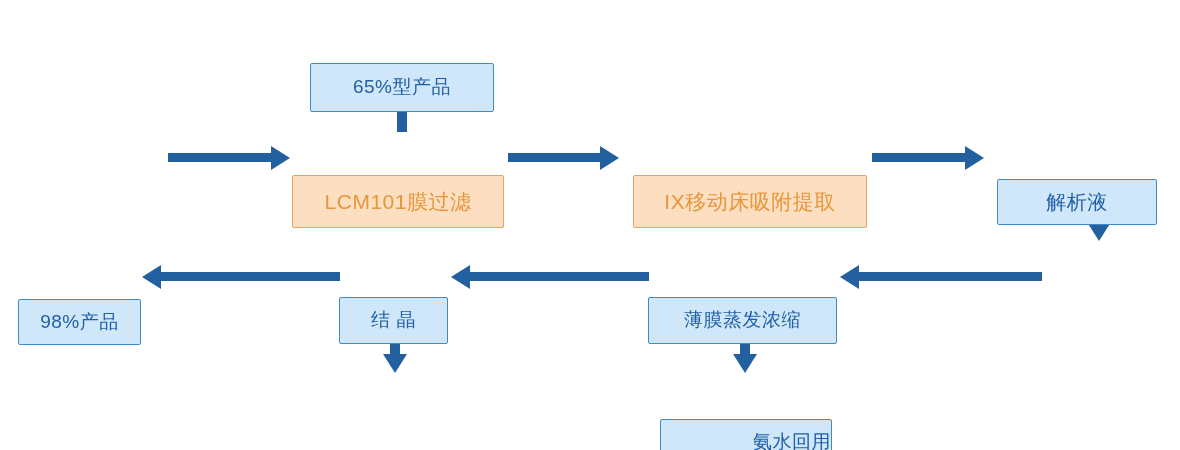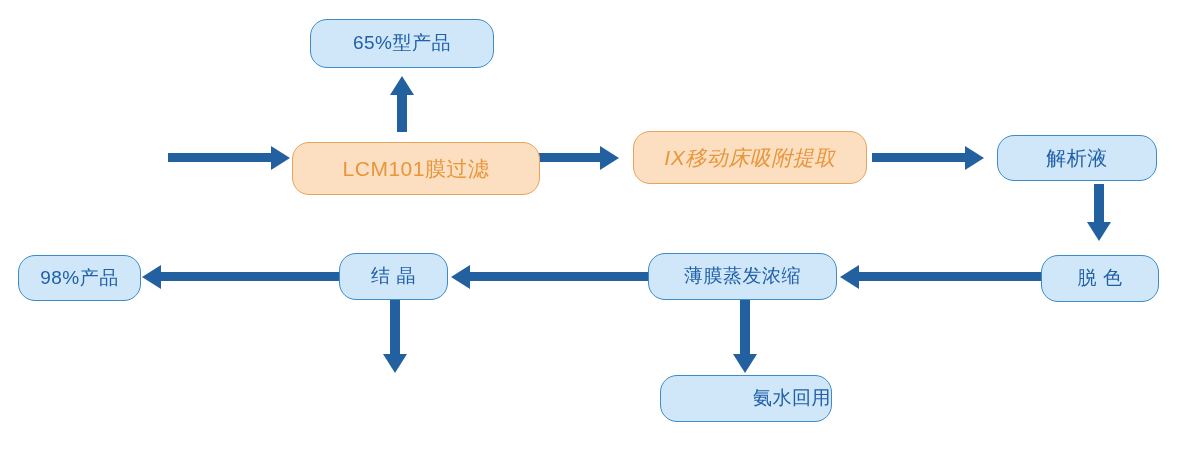--- a/index.html
+++ b/index.html
@@ -14,25 +14,26 @@
     background: #ffffff;
     font-family: "Liberation Sans", "DejaVu Sans", sans-serif;
     overflow: hidden;
   }
   .node {
     position: absolute;
     box-sizing: border-box;
     display: flex;
     align-items: center;
     justify-content: center;
-    border-radius: 17px;
+    border-radius: 2px;
     text-align: center;
     line-height: 1.1;
     white-space: nowrap;
     letter-spacing: 0.5px;
+    margin-top: 44px;
   }
   .node-blue {
     background: #cfe7f8;
     border: 1.6px solid #3d8bc8;
     color: #2160a8;
   }
   .node-orange {
     background: #fbdfc0;
     border: 1.6px solid #e8a25b;
     color: #e8963b;
@@ -105,35 +106,32 @@
   <div class="head head-down" style="left:383px; top:354px;"></div>
 
   <div class="arrow arrow-v" style="left:740px; top:300px; width:10px; height:56px;"></div>
   <div class="head head-down" style="left:733px; top:354px;"></div>
 
 
   <div class="node node-blue" style="left:310px; top:19px; width:184px; height:49px; font-size:19px;">
     <span>65%型产品</span>
   </div>
 
-  <div class="node node-orange" style="left:292px; top:142px; width:248px; height:53px; font-size:21px;">
+  <div class="node node-orange" style="left:292px; top:131px; width:212px; height:53px; font-size:21px;">
     <span>LCM101膜过滤</span>
   </div>
 
-  <div class="node node-orange" style="left:633px; top:131px; width:234px; height:53px; font-size:21px;font-style:italic;">
+  <div class="node node-orange" style="left:633px; top:131px; width:234px; height:53px; font-size:21px;">
     <span>IX移动床吸附提取</span>
   </div>
 
   <div class="node node-blue" style="left:997px; top:135px; width:160px; height:46px; font-size:20px;">
     <span>解析液</span>
   </div>
 
-  <div class="node node-blue" style="left:1041px; top:255px; width:118px; height:47px; font-size:19px;">
-    <span>脱  色</span>
-  </div>
 
   <div class="node node-blue" style="left:648px; top:253px; width:189px; height:47px; font-size:19px;">
     <span>薄膜蒸发浓缩</span>
   </div>
 
   <div class="node node-blue" style="left:339px; top:253px; width:109px; height:47px; font-size:19px;">
     <span>结  晶</span>
   </div>
 
   <div class="node node-blue" style="left:18px; top:255px; width:123px; height:46px; font-size:19px;">

